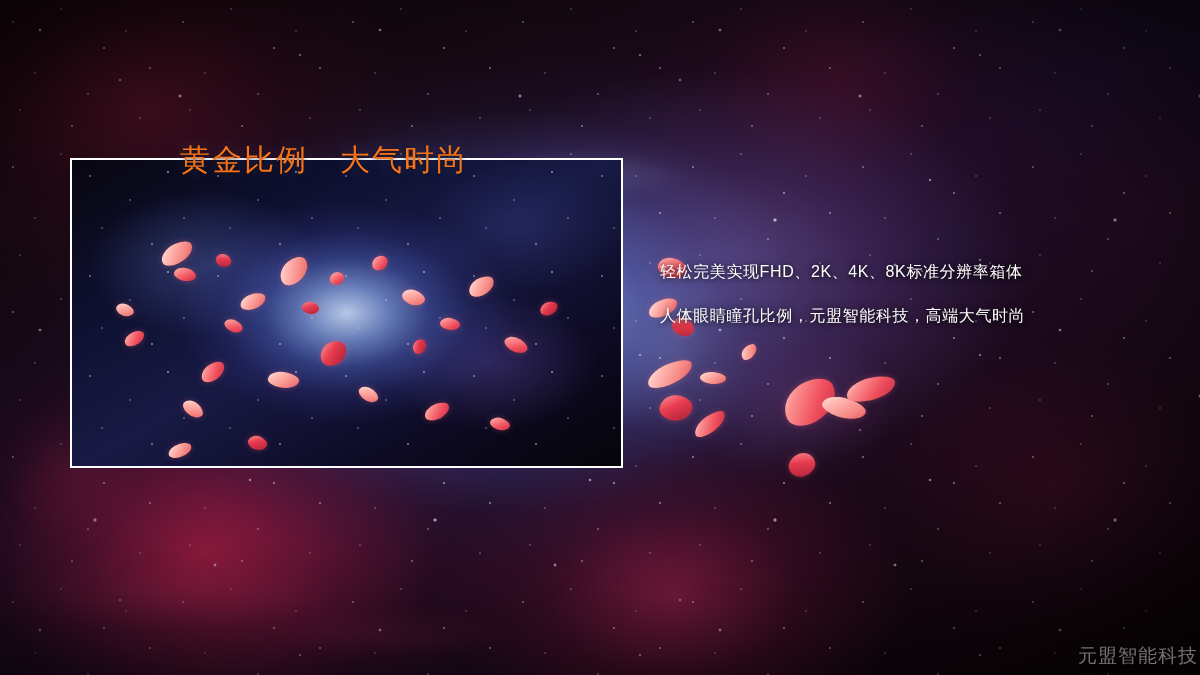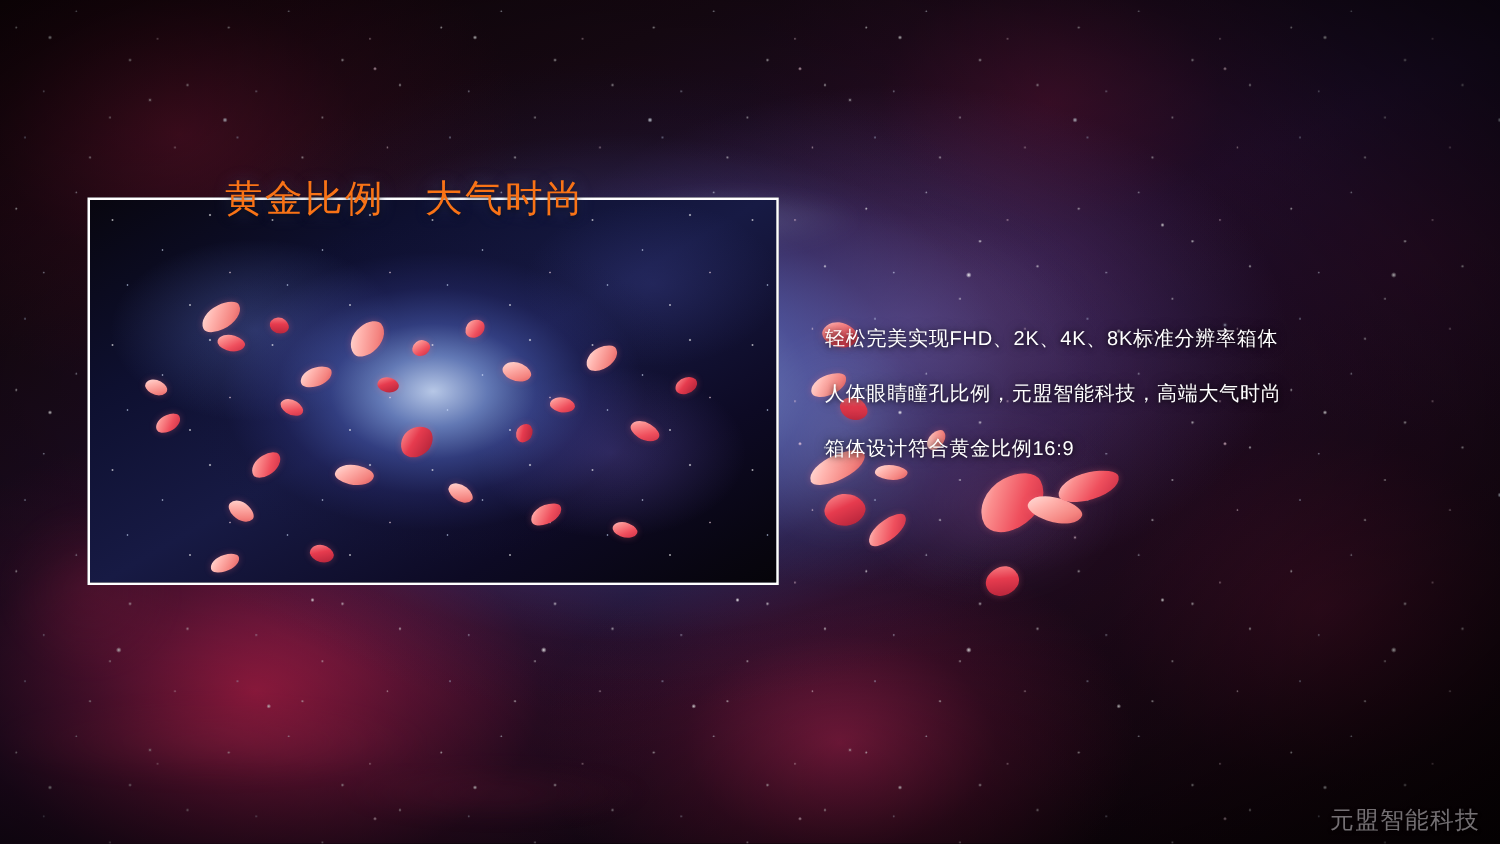--- a/index.html
+++ b/index.html
@@ -211,21 +211,21 @@
   }
   .body-line {
     height: 44px;
     line-height: 28px;
     white-space: nowrap;
     text-shadow: 0 1px 4px rgba(0,0,0,0.70), 0 0 10px rgba(0,0,0,0.45);
   }
 
   .watermark {
     position: absolute;
-    right: 16px;
+    right: 2px;
     bottom: 6px;
     font-size: 19px;
     color: rgba(196,192,196,0.58);
     letter-spacing: 1px;
     text-shadow: 0 1px 3px rgba(0,0,0,0.6);
     text-align: right;
   }
 </style>
 </head>
 <body>
@@ -282,18 +282,17 @@
   <div class="petal pale" style="left:740px; top:346px; width:18px; height:12px; transform:rotate(-40deg);"></div>
   <div class="petal" style="left:658px; top:258px; width:28px; height:20px; transform:rotate(24deg);"></div>
   <div class="petal pale" style="left:648px; top:300px; width:30px; height:16px; transform:rotate(-18deg);"></div>
   <div class="petal deep" style="left:672px; top:318px; width:22px; height:18px; transform:rotate(40deg);"></div>
 
   <div class="title">黄金比例　大气时尚</div>
 
   <div class="body-text">
     <div class="body-line">轻松完美实现FHD、2K、4K、8K标准分辨率箱体</div>
     <div class="body-line">人体眼睛瞳孔比例，元盟智能科技，高端大气时尚</div>
-    <div class="body-line">箱体设计符合黄金比例16:9</div>
   </div>
 
   <div class="watermark">元盟智能科技</div>
 
 </div>
 
 </body></html>

